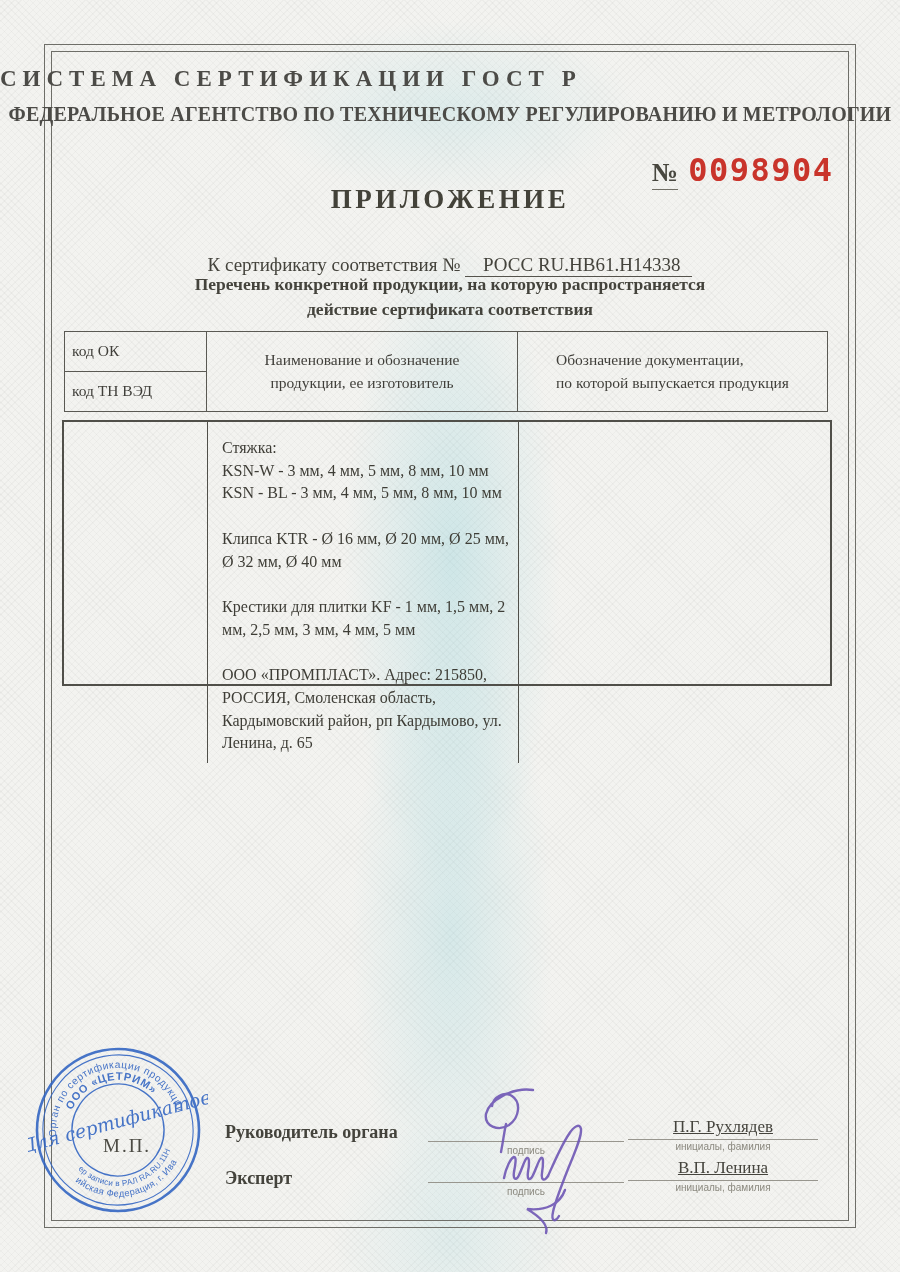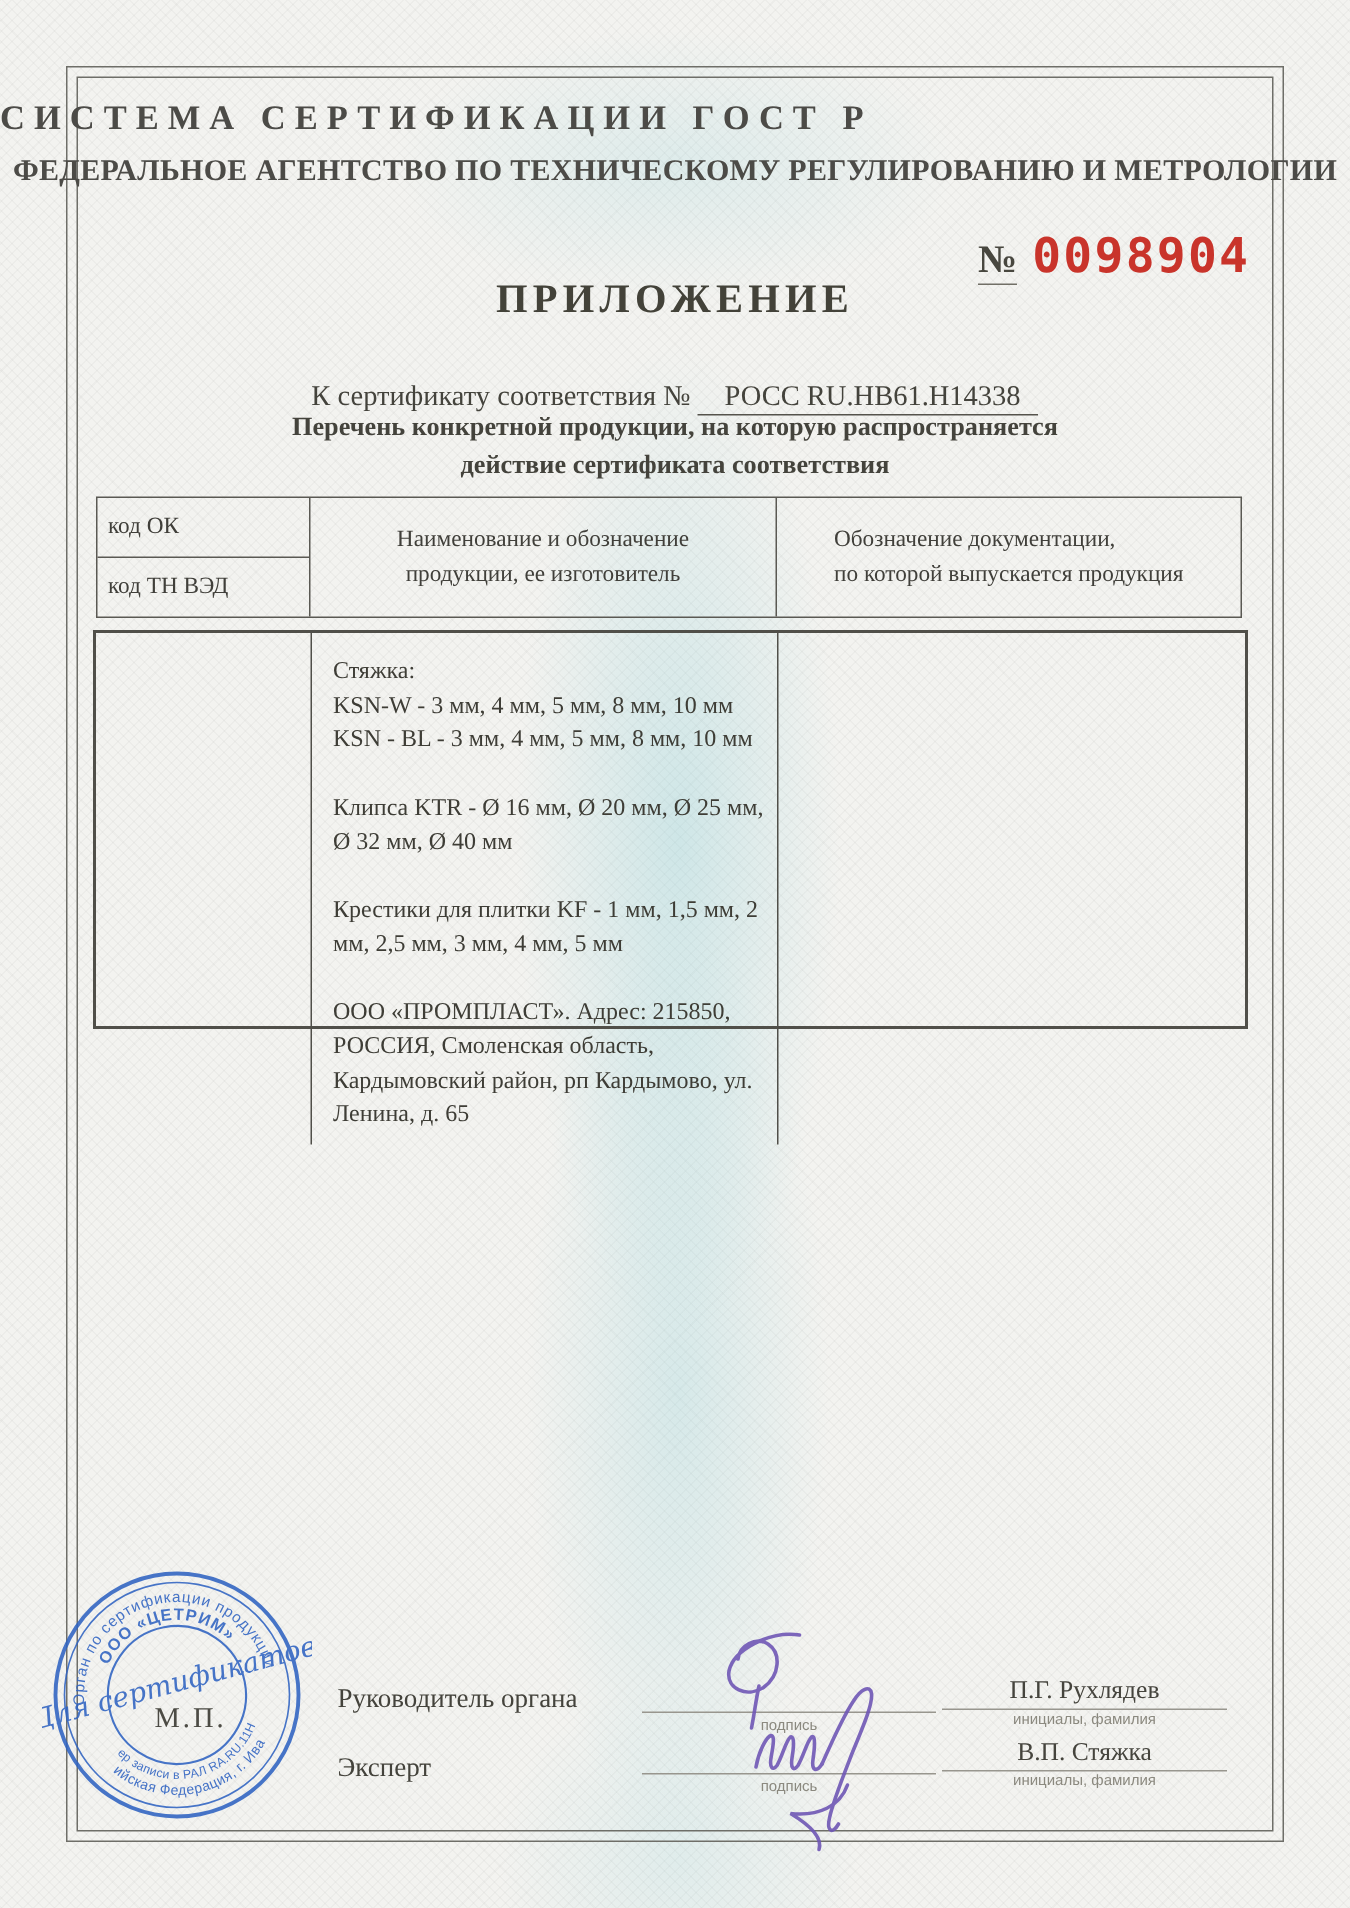--- a/index.html
+++ b/index.html
@@ -40,26 +40,26 @@
     text-align:center;font-size:15.5px;white-space:pre-line;line-height:1.45;}
   .htable .c3{display:flex;align-items:center;justify-content:center;
     font-size:15.5px;white-space:pre-line;line-height:1.45;}
 
   .btable{position:absolute;left:62px;top:420px;width:766px;height:262px;
     border:2px solid #504f49;display:grid;grid-template-columns:144px 311px 311px;}
   .btable .b1{border-right:1.5px solid #504f49;}
   .btable .b2{border-right:1.5px solid #504f49;padding:15px 8px 8px 14px;
     font-size:16px;line-height:1.42;white-space:pre-line;color:#3e3d36;}
 
-  .sig-label{position:absolute;font-size:18px;font-weight:normal;color:#44433c;}
+  .sig-label{position:absolute;font-size:18px;font-weight:bold;color:#44433c;}
   .sig-line{position:absolute;border-bottom:1px solid #98968e;}
   .sig-caption{position:absolute;font-family:"Liberation Sans",sans-serif;font-size:10px;
     color:#8b897f;text-align:center;}
   .name-block{position:absolute;width:190px;text-align:center;}
-  .name-block .nm{font-size:17px;color:#45443d;border-bottom:1px solid #98968e;padding-bottom:2px;}
+  .name-block .nm{font-size:17px;color:#45443d;border-bottom:1px solid #98968e;padding-bottom:2px;text-decoration:underline;}
   .name-block .cap{font-family:"Liberation Sans",sans-serif;font-size:10px;color:#8b897f;padding-top:1px;}
   .mp{position:absolute;left:103px;top:1135px;font-size:19px;letter-spacing:2px;color:#4c4b44;}
 
   .stamp{position:absolute;left:28px;top:1040px;}
   .ink{position:absolute;left:425px;top:1058px;}
   .imprint{position:absolute;left:0;right:0;top:1241px;text-align:center;
     font-family:"Liberation Sans",sans-serif;font-size:8.5px;letter-spacing:0.4px;color:#97896e;}
 </style>
 </head>
 <body>
@@ -116,21 +116,21 @@
   <div class="sig-caption" style="left:428px;top:1145px;width:196px;">подпись</div>
   <div class="name-block" style="left:628px;top:1117px;">
     <div class="nm">П.Г. Рухлядев</div>
     <div class="cap">инициалы, фамилия</div>
   </div>
 
   <div class="sig-label" style="left:225px;top:1168px;">Эксперт</div>
   <div class="sig-line" style="left:428px;top:1165px;width:196px;height:17px;"></div>
   <div class="sig-caption" style="left:428px;top:1186px;width:196px;">подпись</div>
   <div class="name-block" style="left:628px;top:1158px;">
-    <div class="nm">В.П. Стяжка</div>
+    <div class="nm">В.П. Ленина</div>
     <div class="cap">инициалы, фамилия</div>
   </div>
 
   <div class="mp">М.П.</div>
 
   <svg class="stamp" width="180" height="180" viewBox="0 0 180 180">
     <g transform="rotate(-11 90 90)" stroke="#2f63c2" fill="none" opacity="0.88">
       <circle cx="90" cy="90" r="81" stroke-width="2.6"></circle>
       <circle cx="90" cy="90" r="75" stroke-width="1.1"></circle>
       <circle cx="90" cy="90" r="46" stroke-width="1.4"></circle>

